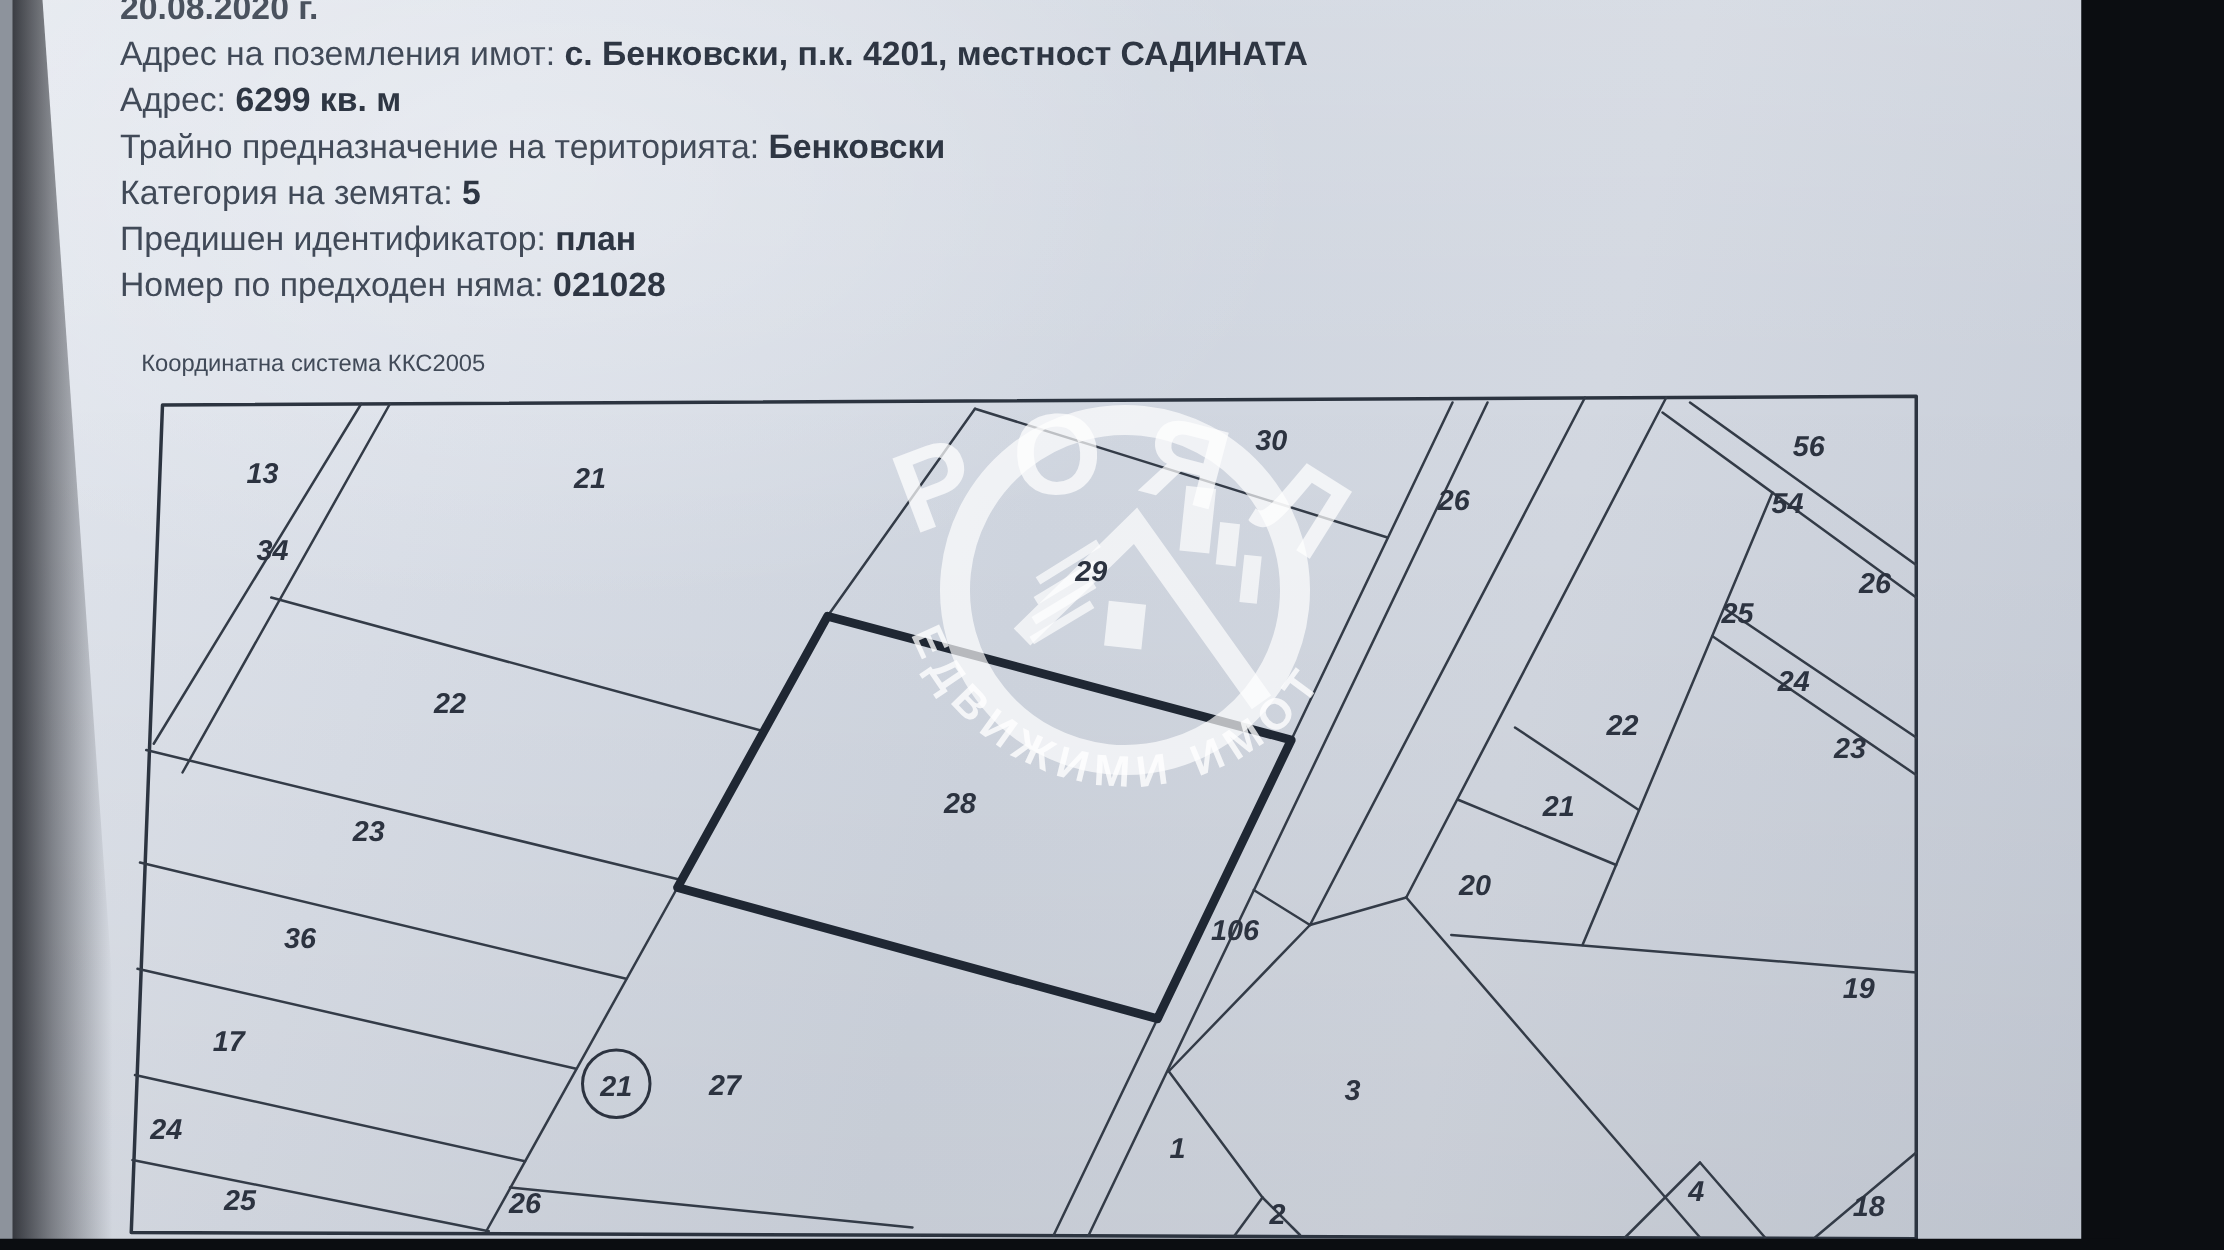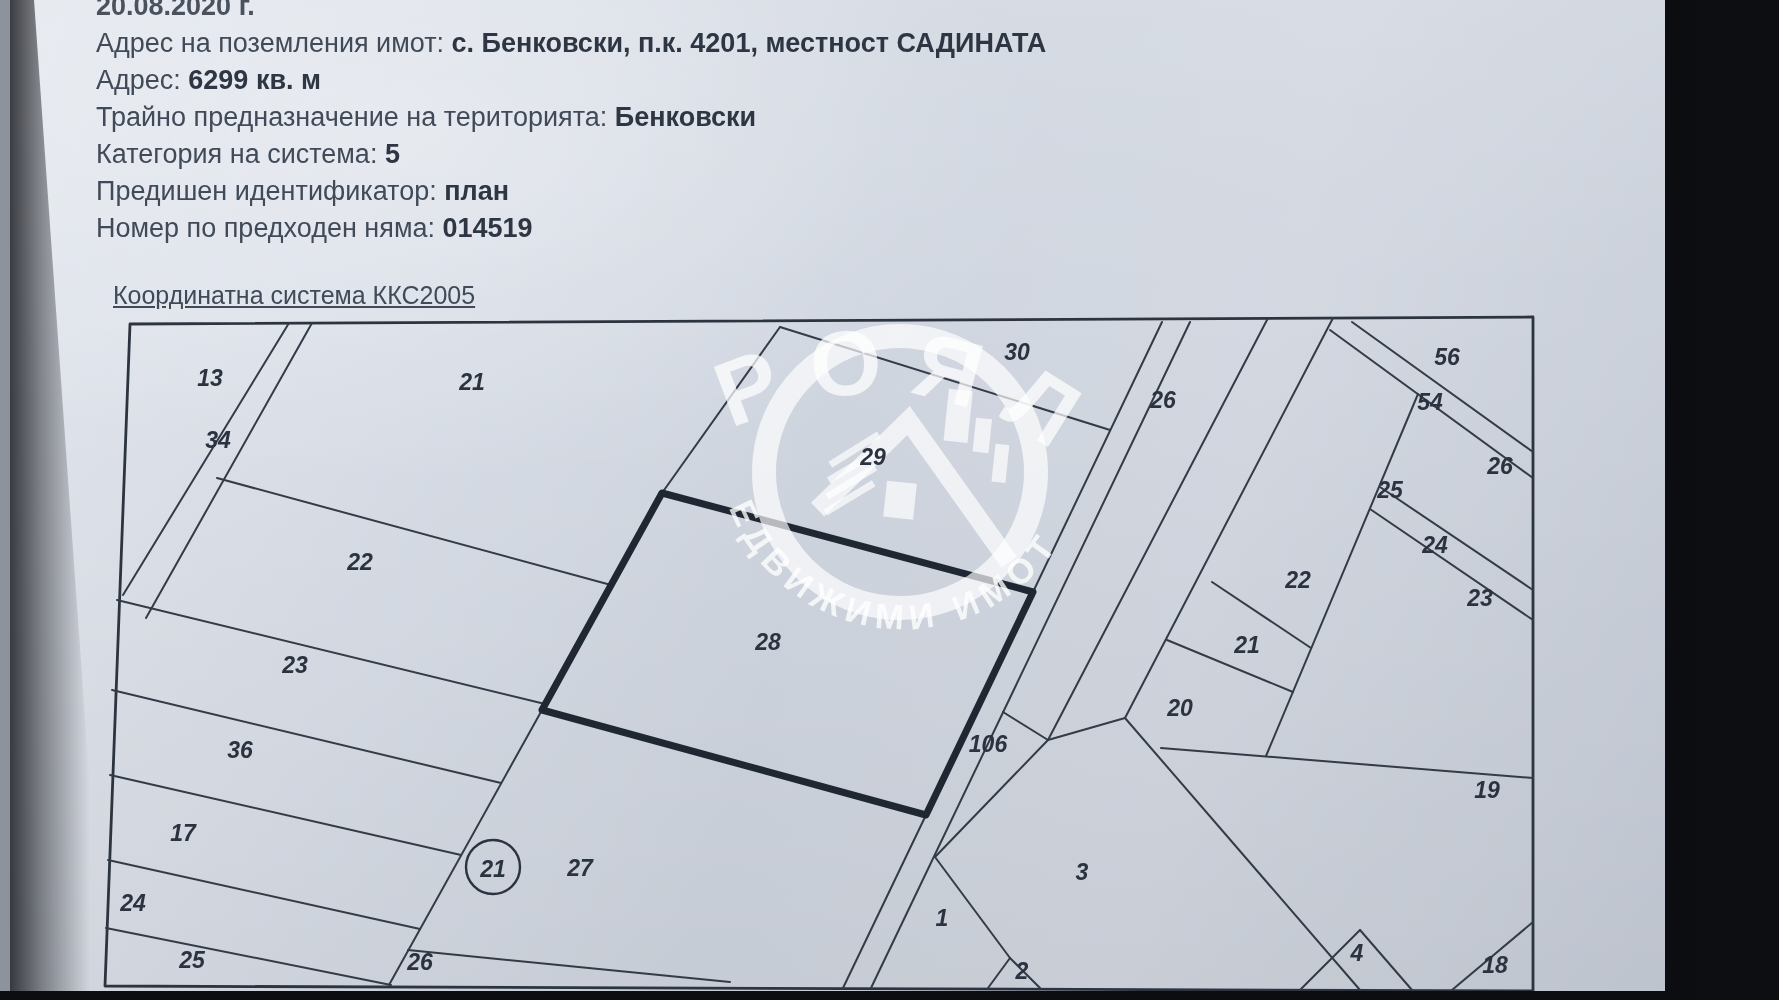--- a/index.html
+++ b/index.html
@@ -14,21 +14,21 @@
   .edge-left-strip{position:absolute;left:0;top:0;width:10px;height:100%;background:#8d939c;z-index:6;}
   .edge-left-shadow{position:absolute;left:0;top:0;width:120px;height:100%;z-index:5;
     background:linear-gradient(to right, rgba(18,20,26,.92), rgba(18,20,26,.45) 35%, rgba(18,20,26,0) 75%);
     clip-path:polygon(0 0, 34px 0, 105px 100%, 0 100%);}
   .edge-right{position:absolute;right:0;top:0;width:31px;height:100%;background:#0b0d11;z-index:6;}
   .edge-bottom{position:absolute;left:0;bottom:0;width:100%;height:9px;background:#0b0d11;z-index:6;}
   
   .doc-text{position:absolute;left:96px;top:-12px;z-index:2;color:#414a58;font-size:27px;line-height:37px;}
   .date-line{font-weight:700;color:#3a424f;opacity:.9;}
   .info-line b{color:#2e3643;font-weight:700;}
-  .coord-sys{position:absolute;left:113px;top:281px;z-index:2;color:#414a58;font-size:25px;text-decoration:underline;}
+  .coord-sys{position:absolute;left:113px;top:281px;z-index:2;color:#414a58;font-size:19px;}
   
   svg.map{position:absolute;left:0;top:0;z-index:1;}
   .ln{stroke:#333b47;stroke-width:2;fill:none;stroke-linecap:round;}
   .border{stroke:#2c3440;stroke-width:2.8;fill:none;stroke-linejoin:round;}
   .boldp{stroke:#1f2733;stroke-width:7;fill:none;stroke-linejoin:round;}
   .parcel{font-family:"Liberation Sans", sans-serif;font-style:italic;font-weight:700;
     fill:#2c3340;font-size:23px;text-anchor:middle;}
   .circ{stroke:#2c3340;stroke-width:2.4;fill:none;}
   .wm-top{font-family:"Liberation Sans", sans-serif;font-weight:700;font-size:92px;
     fill:rgba(255,255,255,.72);letter-spacing:26px;}
@@ -41,23 +41,23 @@
 <body>
 
 <div class="photo">
 
   <div class="doc-text">
     <div class="date-line">20.08.2020 г.</div>
     <div id="info-lines">
         <div class="info-line"><span>Адрес на поземления имот: </span><b>с. Бенковски, п.к. 4201, местност САДИНАТА</b></div>
         <div class="info-line"><span>Адрес: </span><b>6299 кв. м</b></div>
         <div class="info-line"><span>Трайно предназначение на територията: </span><b>Бенковски</b></div>
-        <div class="info-line"><span>Категория на система: </span><b>5</b></div>
+        <div class="info-line"><span>Категория на земята: </span><b>5</b></div>
         <div class="info-line"><span>Предишен идентификатор: </span><b>план</b></div>
-        <div class="info-line"><span>Номер по предходен няма: </span><b>014519</b></div>
+        <div class="info-line"><span>Номер по предходен няма: </span><b>021028</b></div>
       </div>
   </div>
 
   <div class="coord-sys">Координатна система ККС2005</div>
 
   <svg class="map" id="map-svg" width="1779" height="1000" viewBox="0 0 1779 1000" aria-hidden="true">
     <g id="map-lines">
         <polygon points="130,324 1533,317 1533,991 105,986" class="border"></polygon>
         <line x1="289" y1="323" x2="123" y2="595" class="ln"></line>
         <line x1="312" y1="323" x2="146" y2="618" class="ln"></line>

